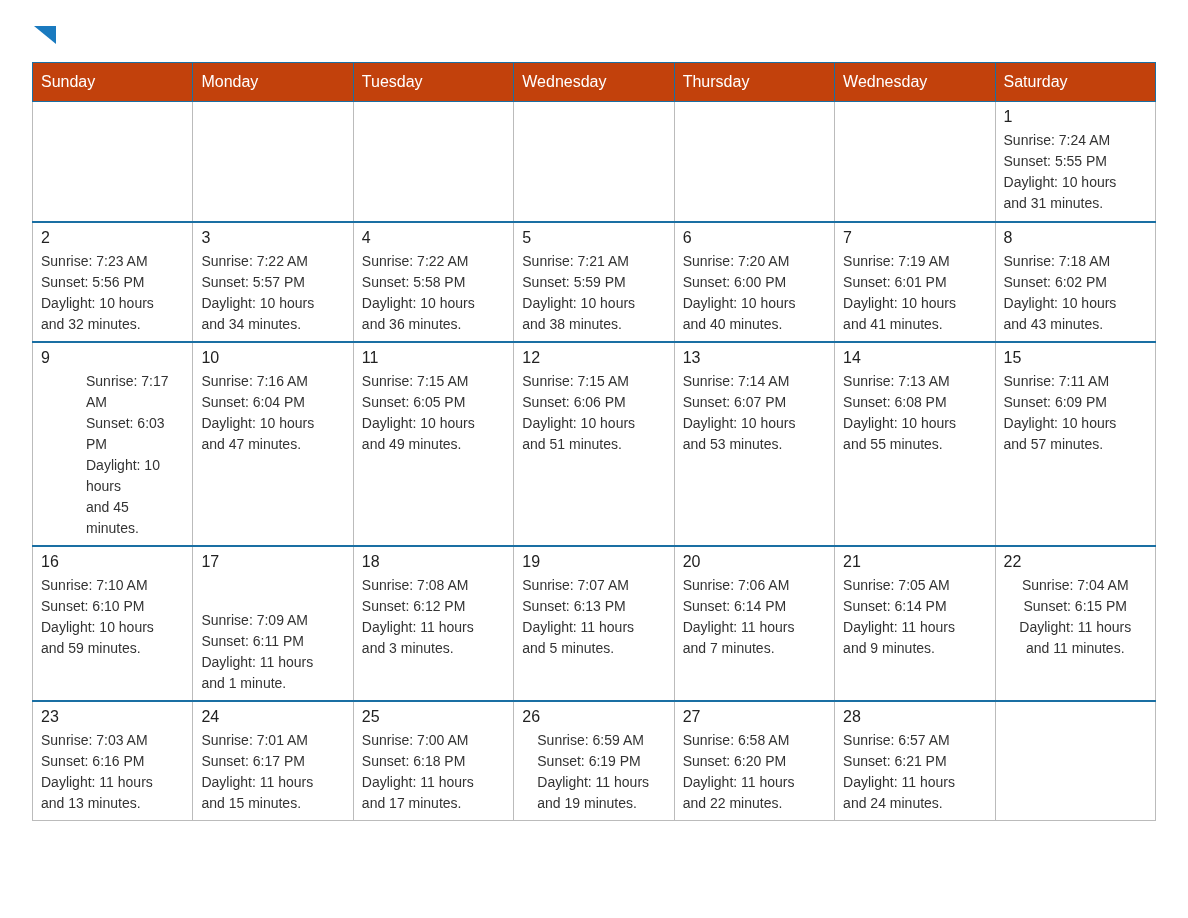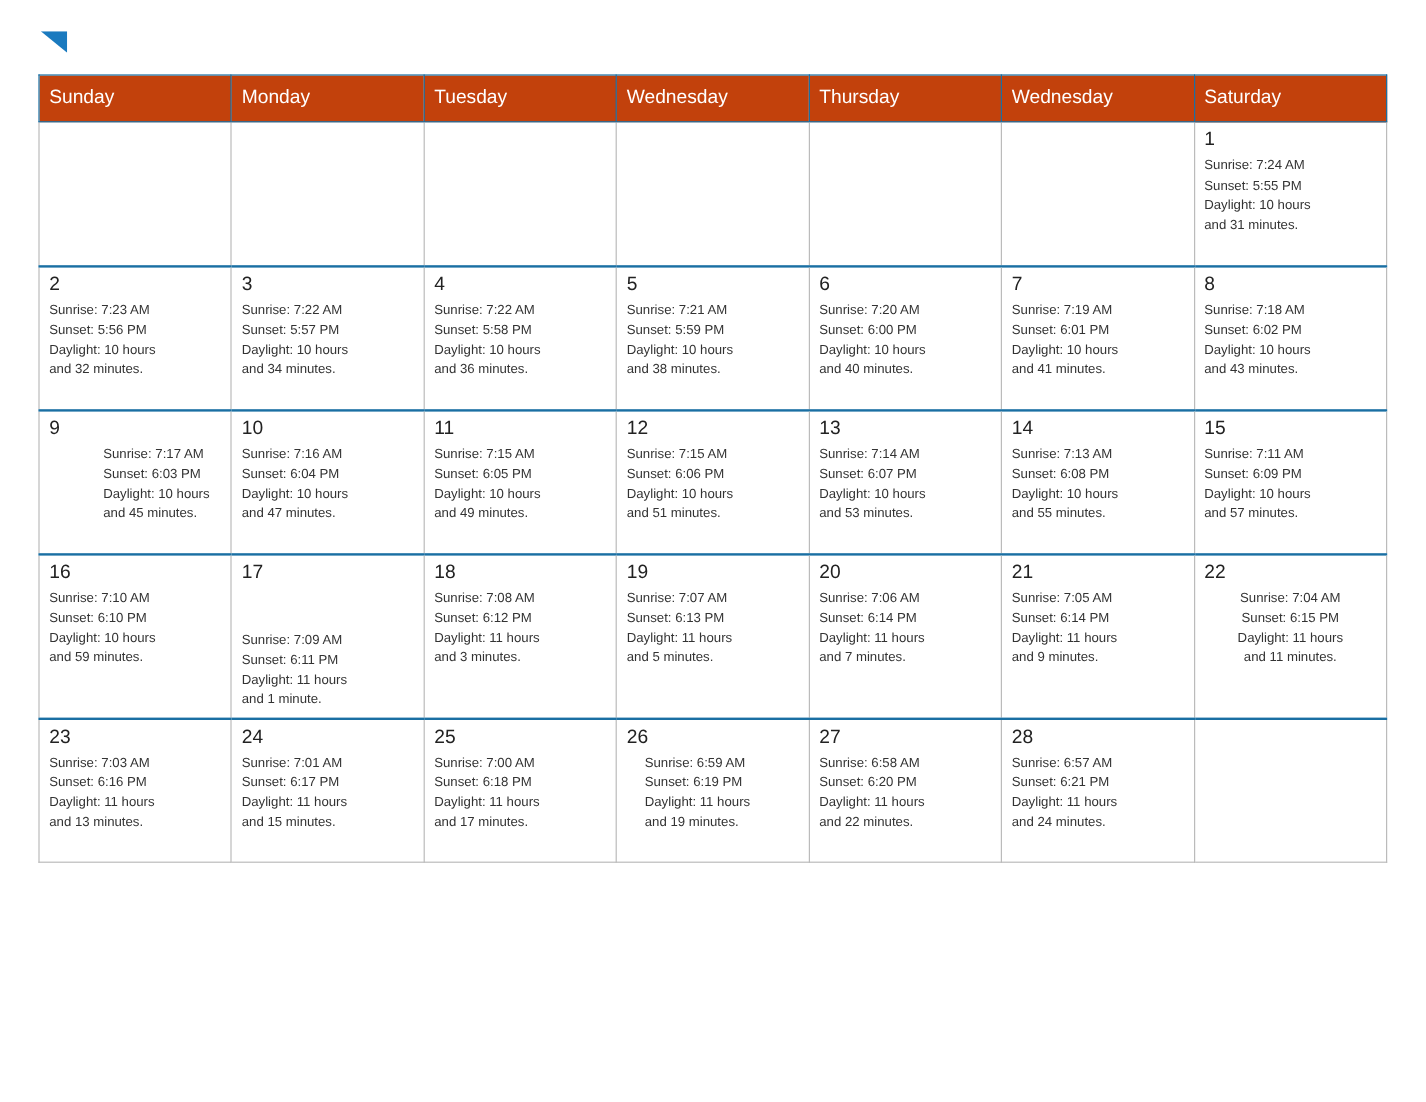--- a/index.html
+++ b/index.html
@@ -70,21 +70,21 @@
       height: 120px;
     }
     .day-num {
       font-size: 16px;
       color: #222;
       font-weight: normal;
       display: block;
       margin-bottom: 4px;
     }
     .day-info {
-      font-size: 11px;
+      font-size: 14px;
       color: #333;
       line-height: 1.5;
     }
     .empty-cell {
       background: #fff;
     }
     .row-divider td {
       border-top: 2px solid #1a6fa3;
     }
     .logo-row {

